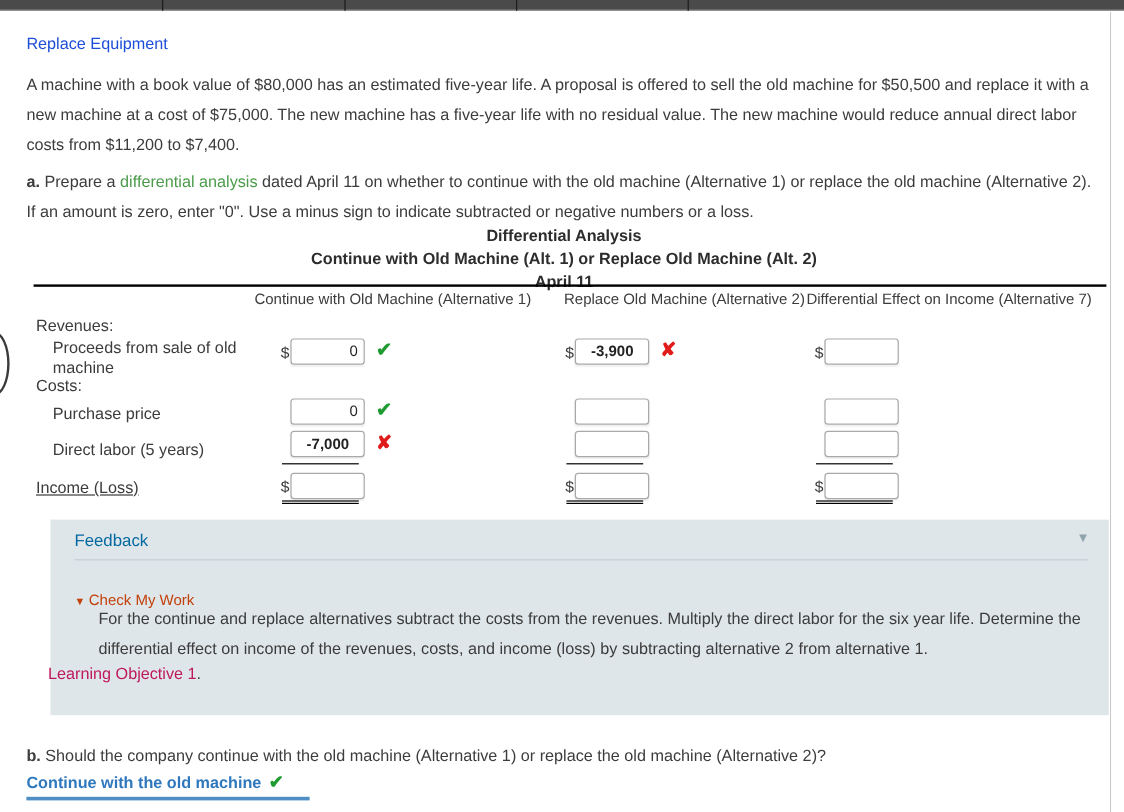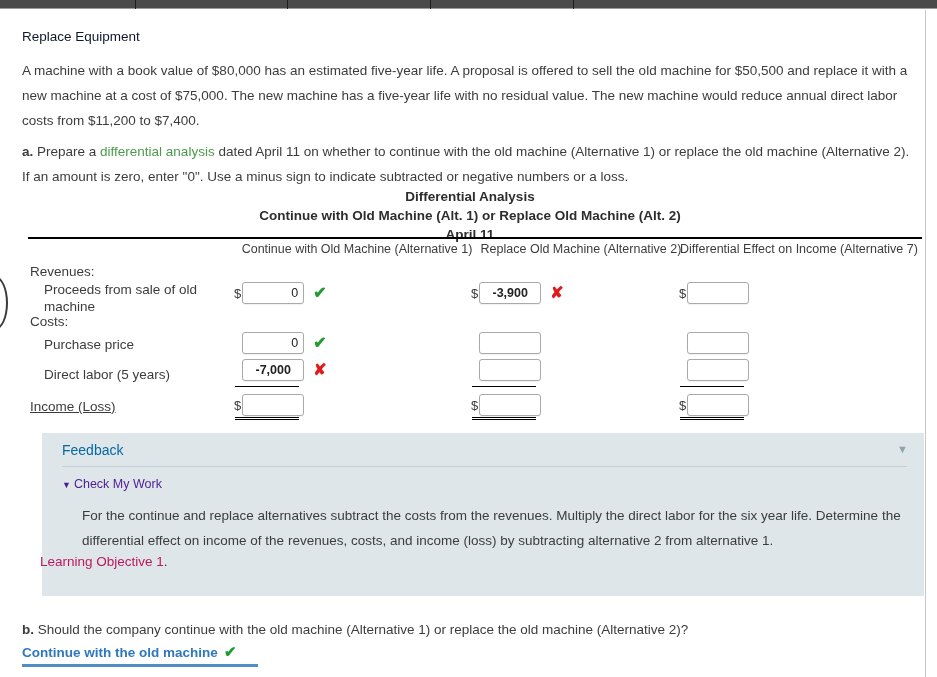--- a/index.html
+++ b/index.html
@@ -37,21 +37,21 @@
     border-right: 1px solid #c8c8c8;
   }
   #rail {
     position: absolute; left: 926px; top: 10px;
     width: 11px; height: 667px;
     background: #ffffff;
   }
 
   #page-heading {
     position: absolute; left: 22px; top: 19px;
-    font-size: 13.5px; color: #0f172a;
+    font-size: 13.5px; color: #1d4ed8;
   }
 
   #problem-text {
     position: absolute; left: 22px; top: 48px;
     width: 896px;
     line-height: 25px;
     font-size: 13.5px;
     color: #3c3c3c;
   }
 
@@ -75,21 +75,20 @@
     color: #2d2d2d;
     line-height: 19px;
   }
   #stmt-head .line { display: block; }
   #hdr-rule {
     position: absolute; left: 28px; top: 227px;
     width: 894px; height: 2px; background: #000;
   }
   .col-head {
     position: absolute; top: 232px;
-    text-align: center;
     font-size: 12.5px;
     color: #3c3c3c;
     white-space: nowrap;
   }
   #ch1 { left: 212px; width: 290px; }
   #ch2 { left: 470px; width: 222px; }
   #ch3 { left: 672px; width: 254px; }
 
   .row-label {
     position: absolute;
@@ -156,22 +155,22 @@
   }
   #fb-caret {
     position: absolute; right: 16px; top: 10px;
     font-size: 11px; color: #8fa3ad;
   }
   #fb-divider {
     position: absolute; left: 20px; top: 33px;
     width: 845px; height: 1px; background: #c3d0d6;
   }
   #cmw {
-    position: absolute; left: 20px; top: 44px;
-    font-size: 12.5px; color: #4c1d95;
+    position: absolute; left: 20px; top: 60px;
+    font-size: 12.5px; color: #c2410c;
   }
   #cmw .tri { font-size: 9px; margin-right: 3px; }
   #fb-body {
     position: absolute; left: 40px; top: 70px;
     width: 825px;
     font-size: 13.5px; color: #3c3c3c;
     line-height: 25px;
   }
   #fb-link {
     position: absolute; left: 40px; top: 544px;

